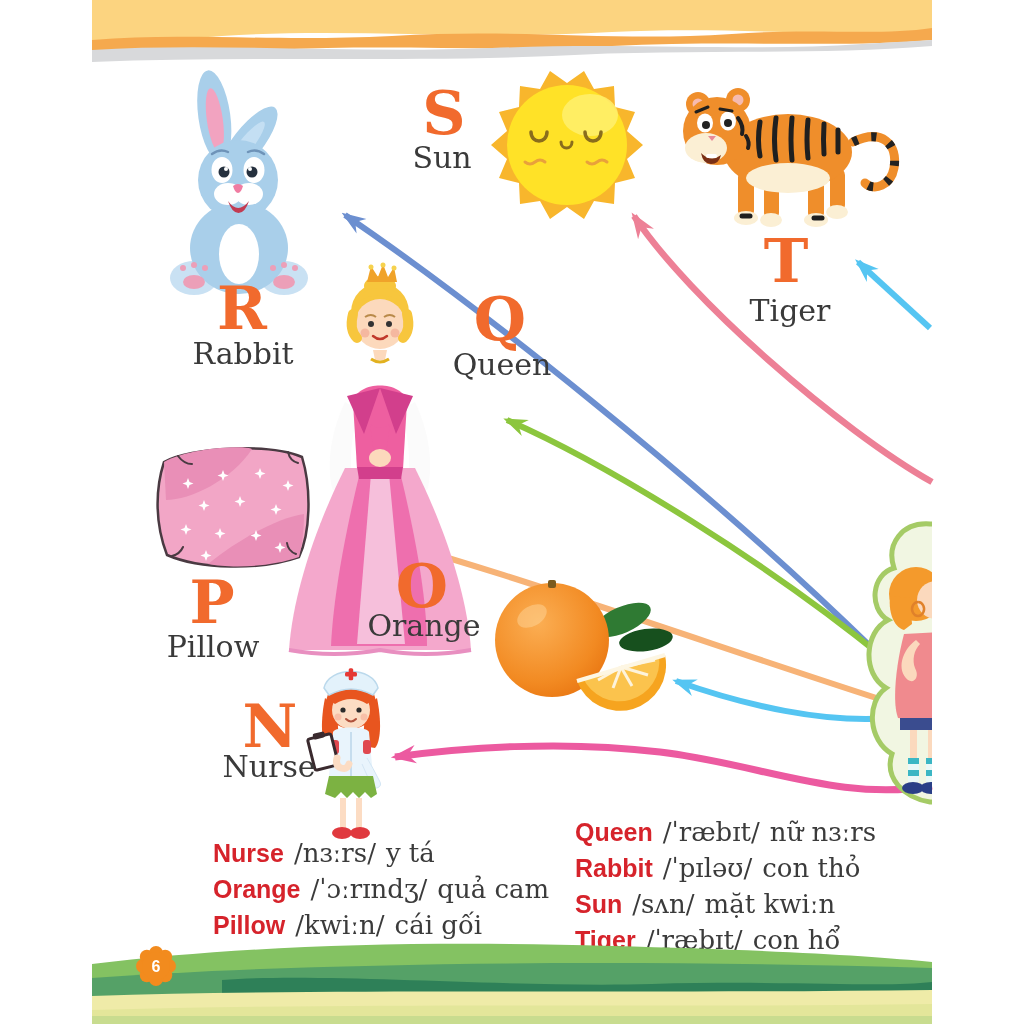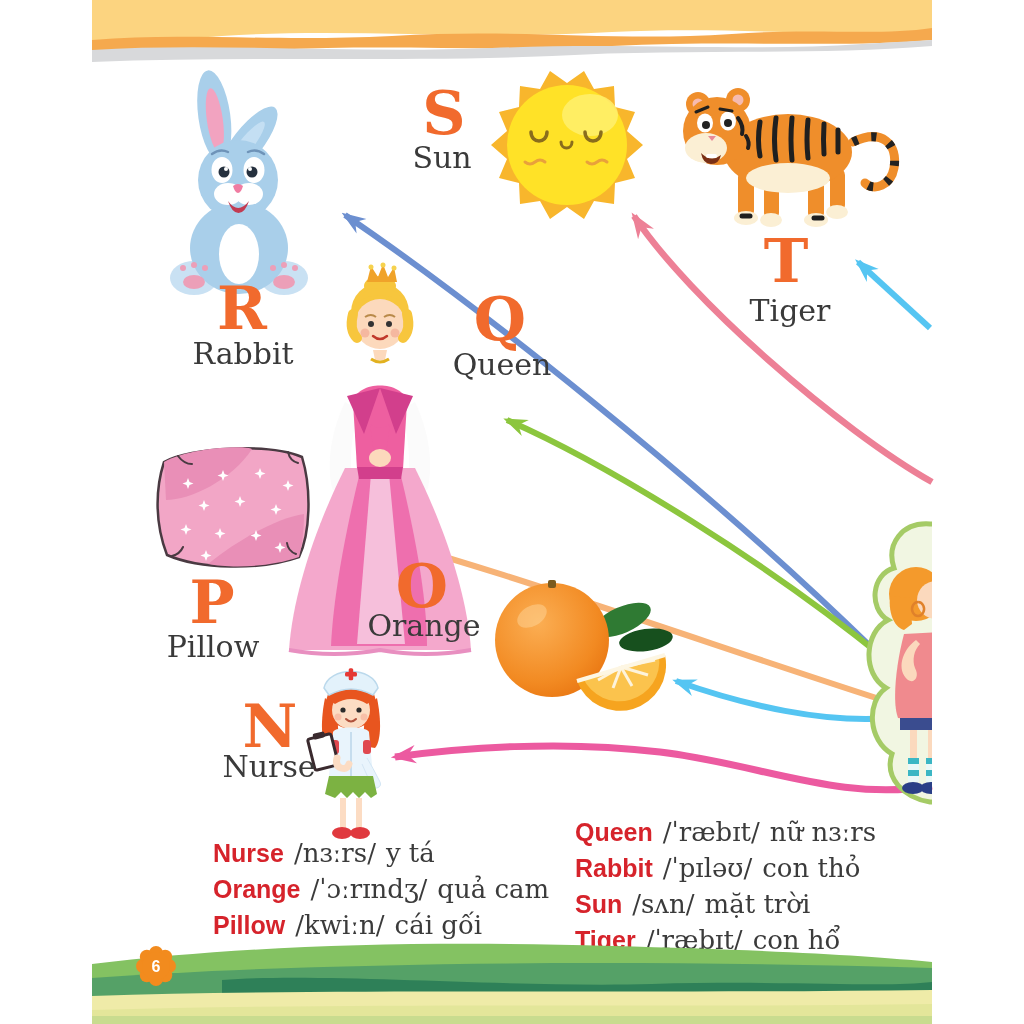--- a/index.html
+++ b/index.html
@@ -321,21 +321,21 @@
       <span class="pmean">nữ nɜːrs</span>
     </div>
     <div class="pronrow">
       <span class="pword">Rabbit</span>
       <span class="pipa">/ˈpɪləʊ/</span>
       <span class="pmean">con thỏ</span>
     </div>
     <div class="pronrow">
       <span class="pword">Sun</span>
       <span class="pipa">/sʌn/</span>
-      <span class="pmean">mặt trời</span>
+      <span class="pmean">mặt kwiːn</span>
     </div>
     <div class="pronrow">
       <span class="pword">Tiger</span>
       <span class="pipa">/ˈræbɪt/</span>
       <span class="pmean">con hổ</span>
     </div>
   </div>
 
   <svg class="abs" style="left:92px;top:938px;" width="840" height="86" viewBox="0 0 840 86">
     <path d="M0,26 C150,8 320,2 520,8 C680,12 780,18 840,24 V86 H0 Z" fill="#84C262"></path>

